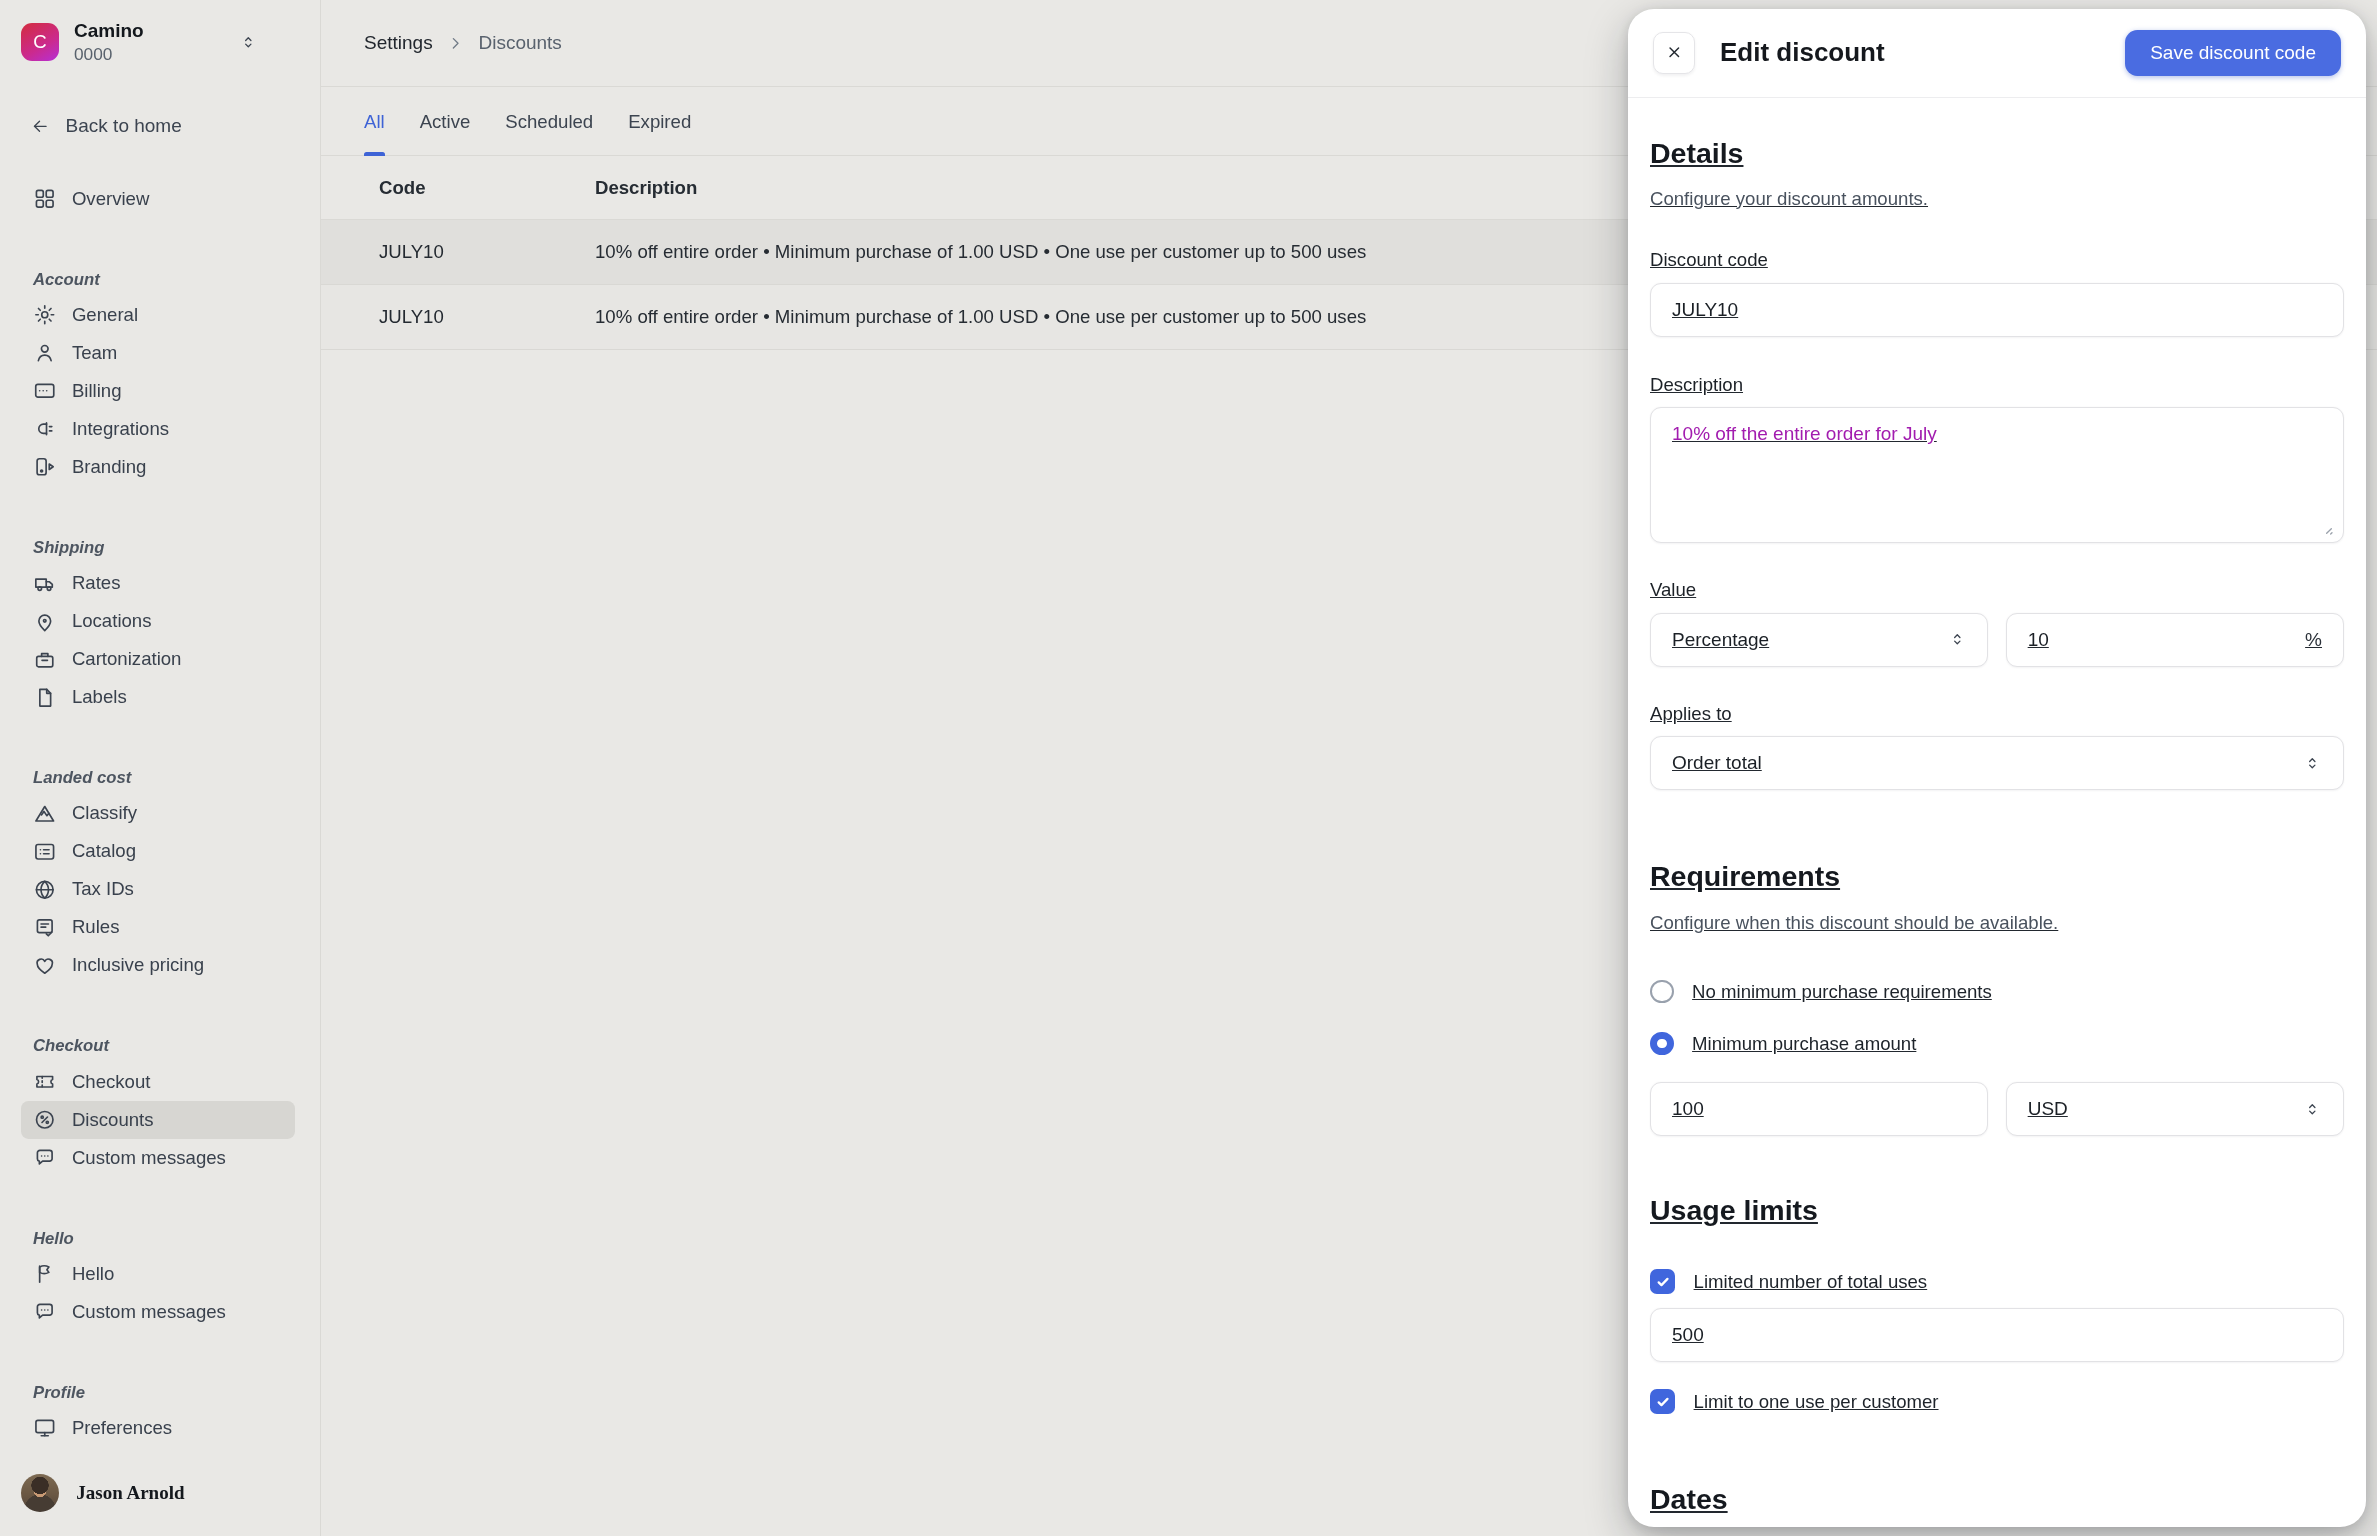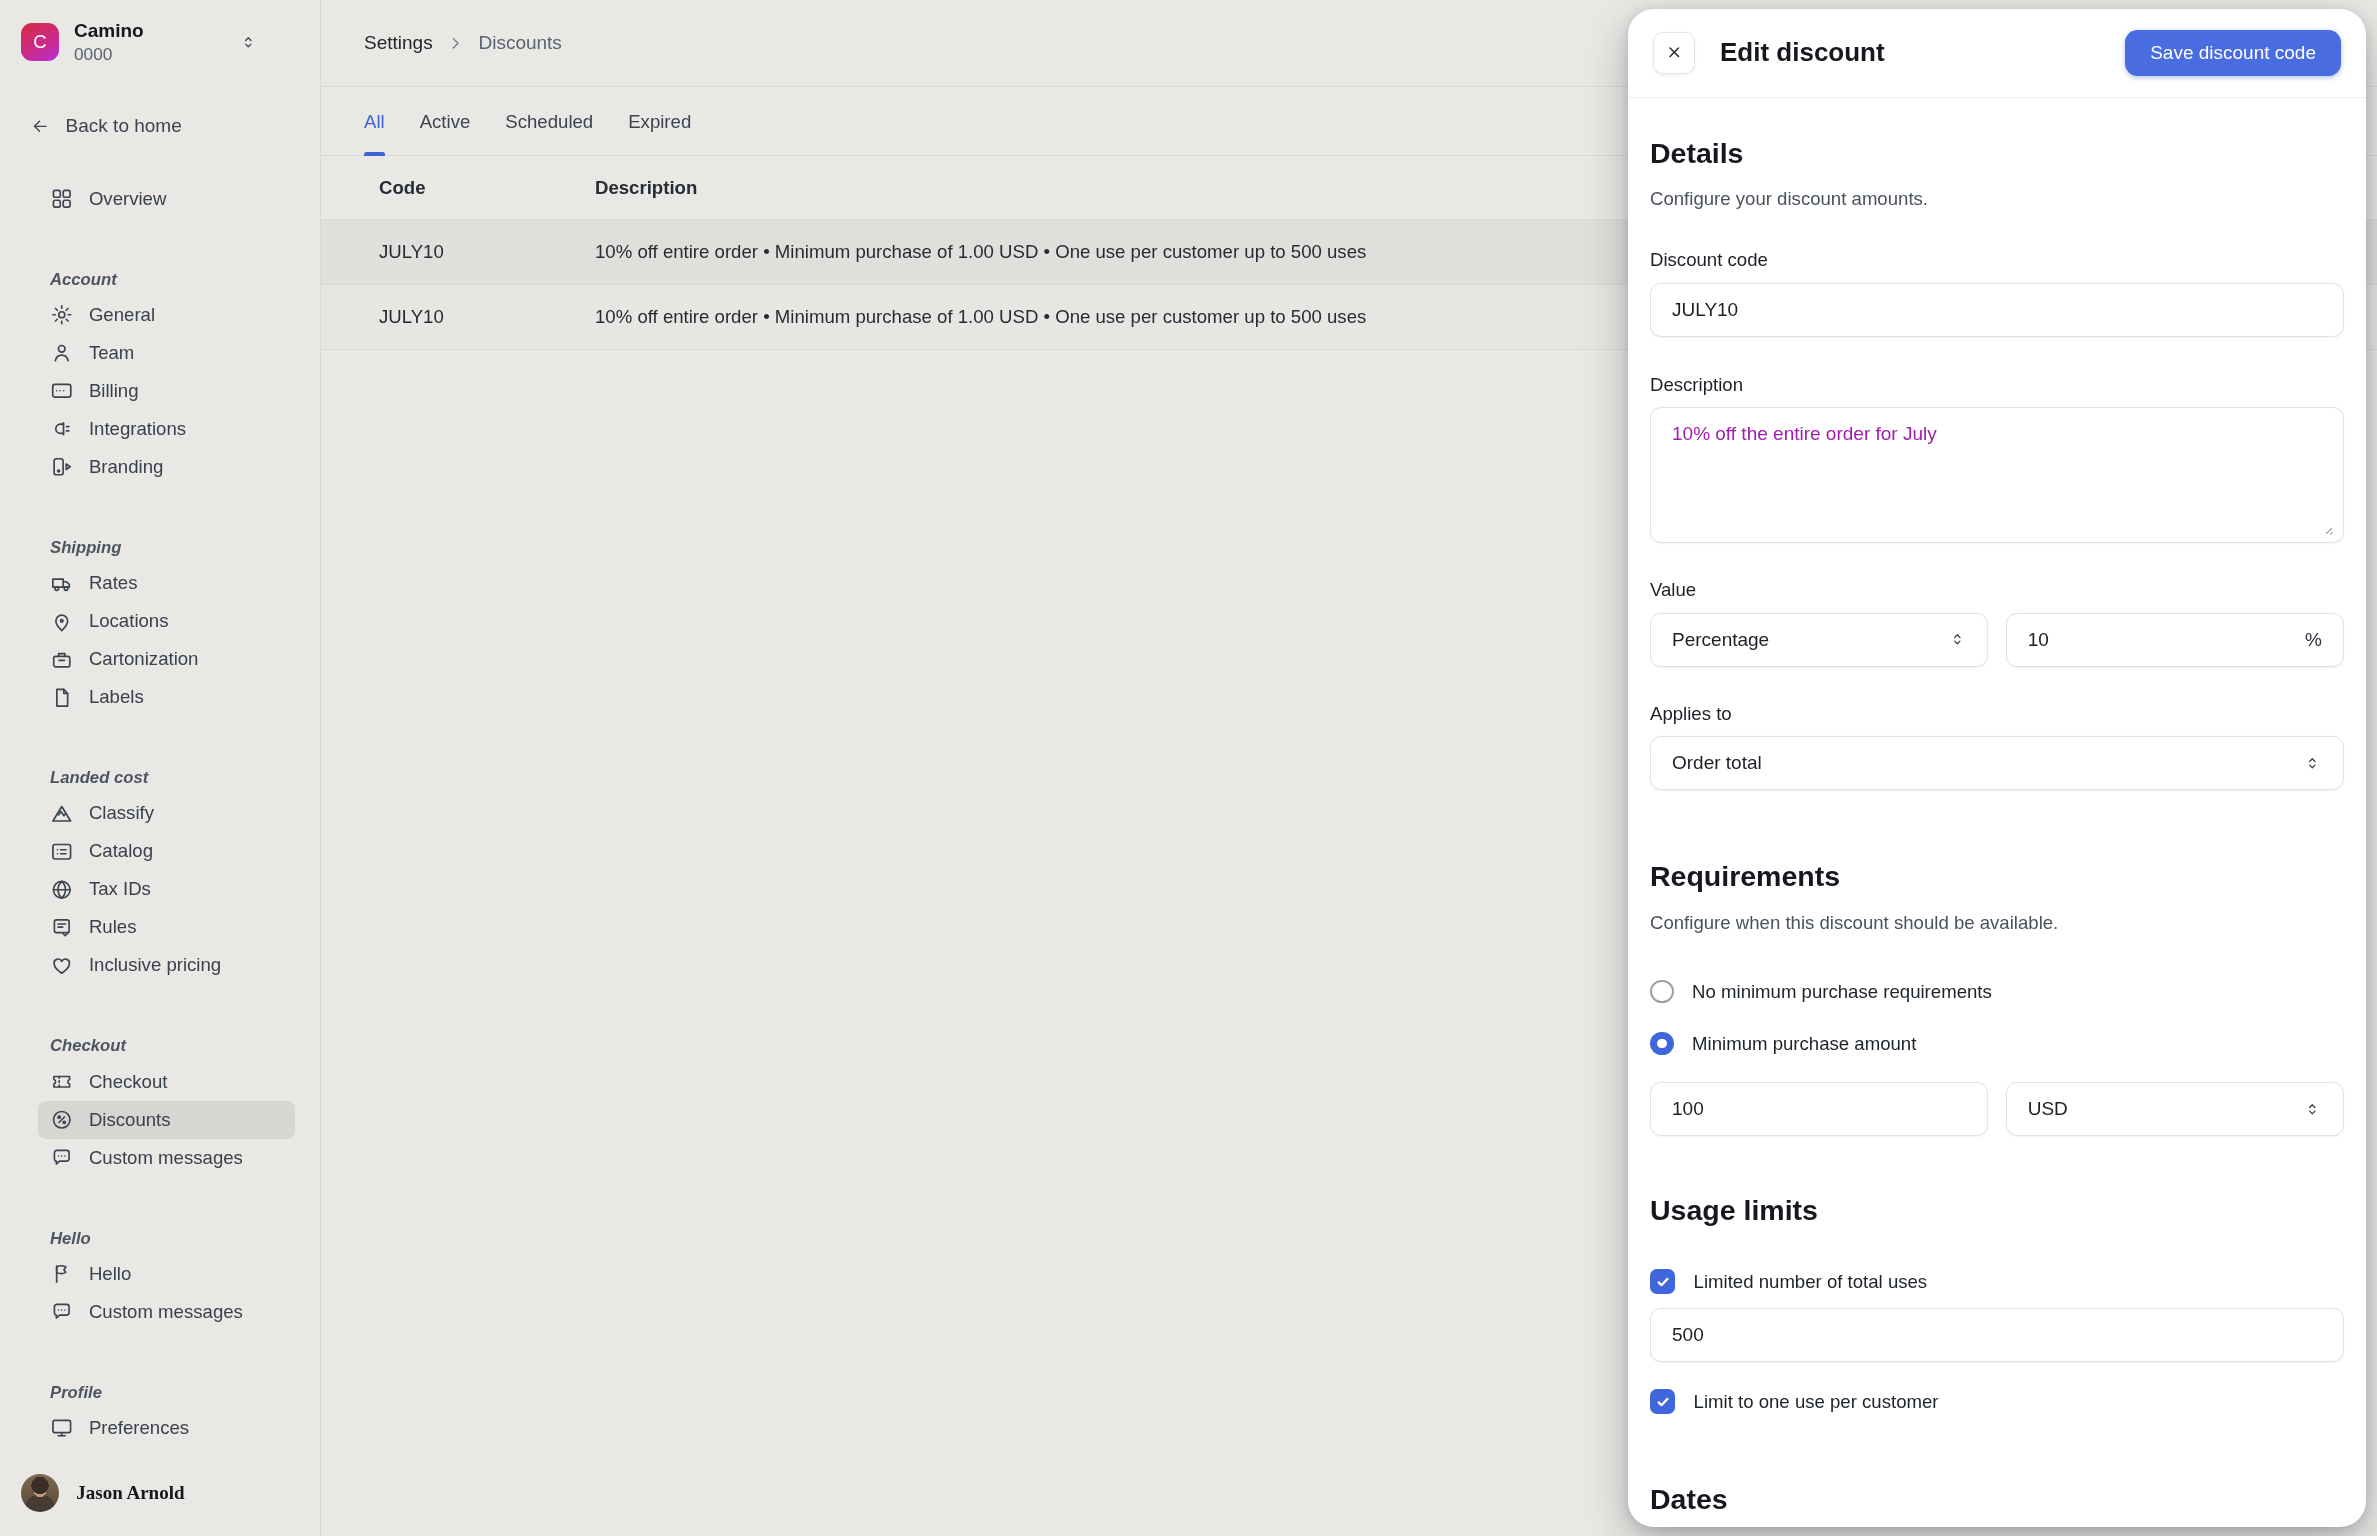--- a/index.html
+++ b/index.html
@@ -20,21 +20,21 @@
     display:flex; align-items:center; justify-content:center;
     color:#fff; font-size:18.6px; font-weight:500; }
   .org-meta { margin-left:15px; }
   .org-name { font-size:19px; font-weight:700; color:#14181d; line-height:22px; }
   .org-code { font-size:17.3px; color:#59626d; line-height:20px; margin-top:1.2px;}
   .org-switch { margin-left:auto; }
   .back-row { position:absolute; top:115px; left:31px; display:flex; align-items:center; gap:16px; cursor:pointer; }
   .back-label { font-size:19px; color:#3c4450; }
 
   .nav { position:absolute; top:180px; bottom:90px; left:0; right:0;
-    display:flex; flex-direction:column; justify-content:space-between;padding-left:17px; }
+    display:flex; flex-direction:column; justify-content:space-between; }
   .nav-section-label { font-size:16.7px; font-weight:700; color:#4d5560; margin:0 0 6.2px 33px;font-style:italic; }
   .nav-item { height:38px; margin:0 25px 0 21px; padding-left:12.4px; border-radius:7.4px;
     display:flex; align-items:center; gap:15px; cursor:pointer; }
   .nav-item.active { background:#d7d6d2; }
   .nav-item .label { font-size:18.6px; color:var(--sidebar-text); }
   .icon { display:inline-flex; width:23.5px; height:23.5px; flex:0 0 23.5px; align-items:center; justify-content:center; }
   .icon svg { width:23.5px; height:23.5px; stroke:#3c4450; fill:none; stroke-width:1.7;
     stroke-linecap:round; stroke-linejoin:round; }
   .icon.small, .icon.small svg { width:18.6px; height:18.6px; flex-basis:18.6px; }
   .icon.gray svg { stroke:#707a86; }
@@ -79,21 +79,21 @@
     border-bottom:0.6px solid #ededef; }
   .close-btn { width:42px; height:42px; border-radius:10px; background:#fff;
     border:0.9px solid #e5e5e8; box-shadow:0 1.2px 3.1px rgba(20,24,31,.06);
     display:flex; align-items:center; justify-content:center; cursor:pointer; }
   .close-btn svg { width:18.6px; height:18.6px; stroke:#242a31; stroke-width:1.9; stroke-linecap:round; fill:none; }
   .drawer-title { font-size:26px; font-weight:600; color:#15181d; margin-left:25px; }
   .save-btn { margin-left:auto; height:46px; padding:0 25px; border:none; border-radius:12.4px;
     background:var(--accent-btn); color:#fff; font-size:19px; font-weight:500;
     font-family:inherit; cursor:pointer; box-shadow:0 1.9px 5px rgba(57,92,200,.35); }
 
-  .drawer-body { padding:0 22px 0 22px; }
+  .drawer-body { padding:0 22px 0 22px;text-decoration:underline; }
   .h2 { font-size:28.5px; font-weight:700; color:#15191f; line-height:35px; }
   .sub { font-size:18.6px; color:#49525e; line-height:23.5px; margin-top:16px; }
   .field-label { font-size:18.6px; color:#1c2127; line-height:23.5px; }
   .tbox { width:100%; height:54px; border:0.9px solid #e2e2e5; border-radius:11px; background:#fff;
     display:flex; align-items:center; padding:0 21px; font-size:19px; color:#1b2026;
     box-shadow:0 0.6px 1.9px rgba(20,24,31,.05); }
   .tbox.select { cursor:pointer; }
   .tbox .chev { margin-left:auto; }
   .suffix { margin-left:auto; color:#2c323a; }
   .textarea { width:100%; height:136px; border:0.9px solid #e2e2e5; border-radius:11px; background:#fff;

